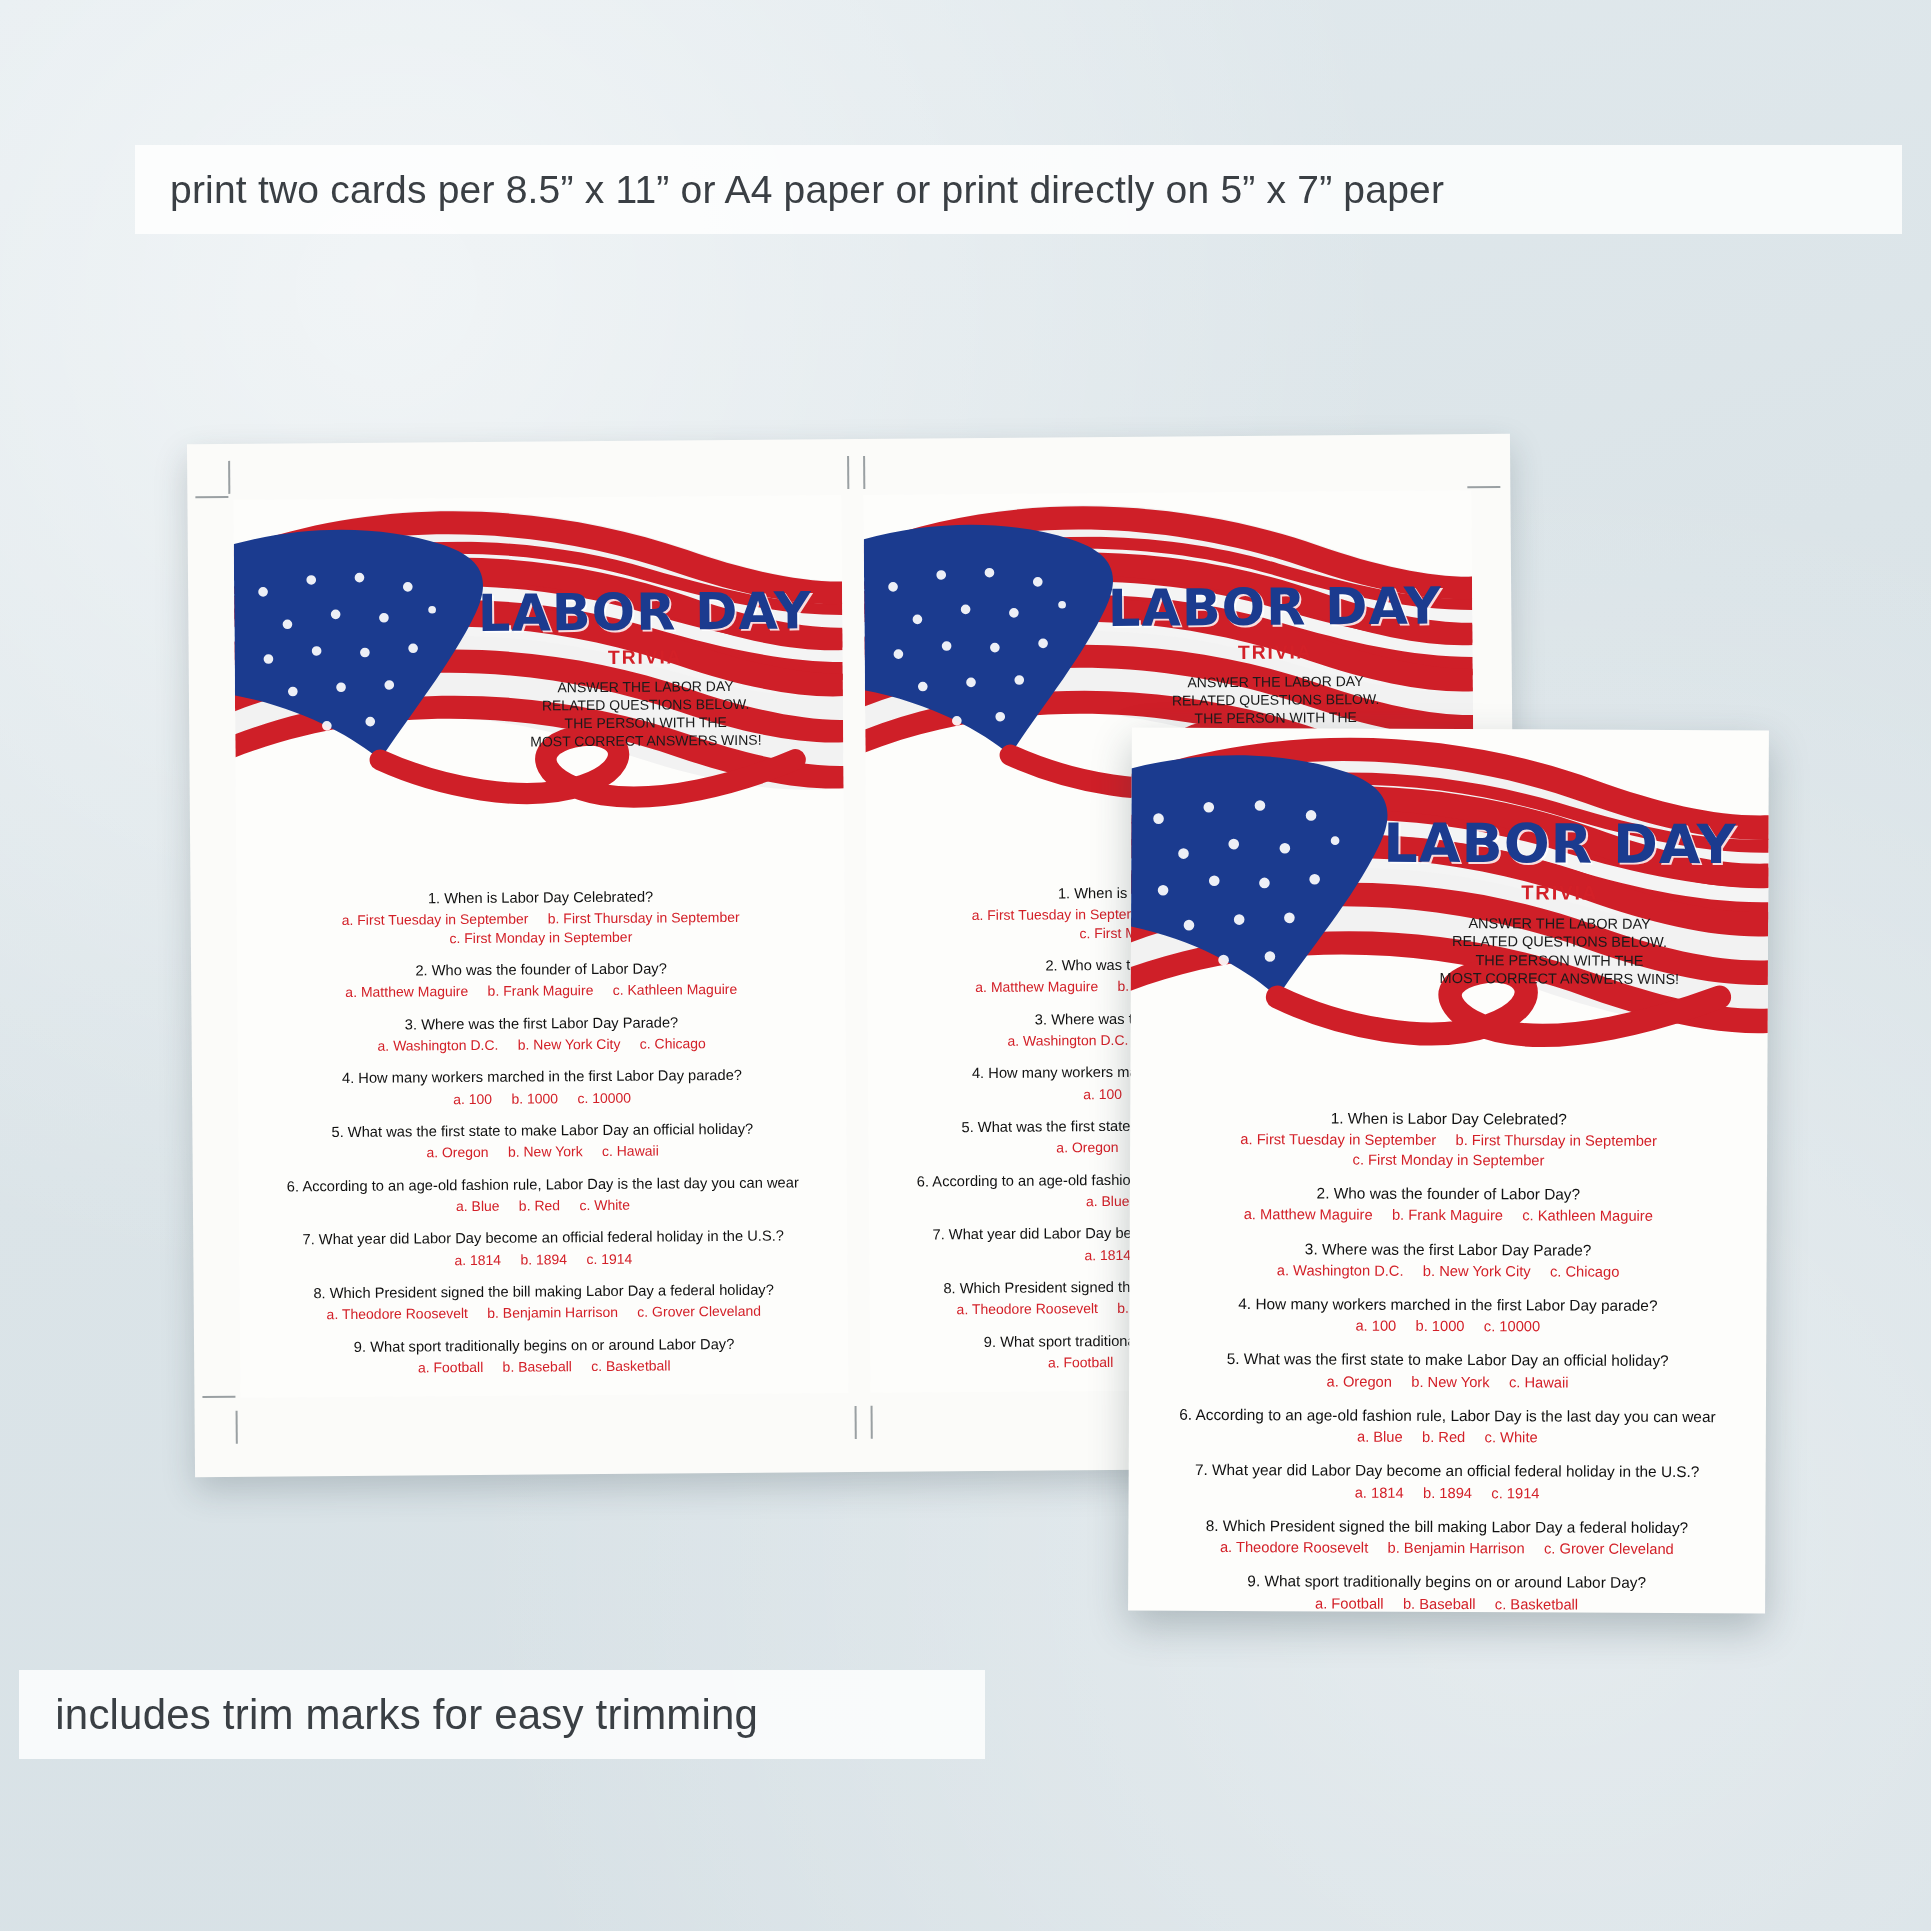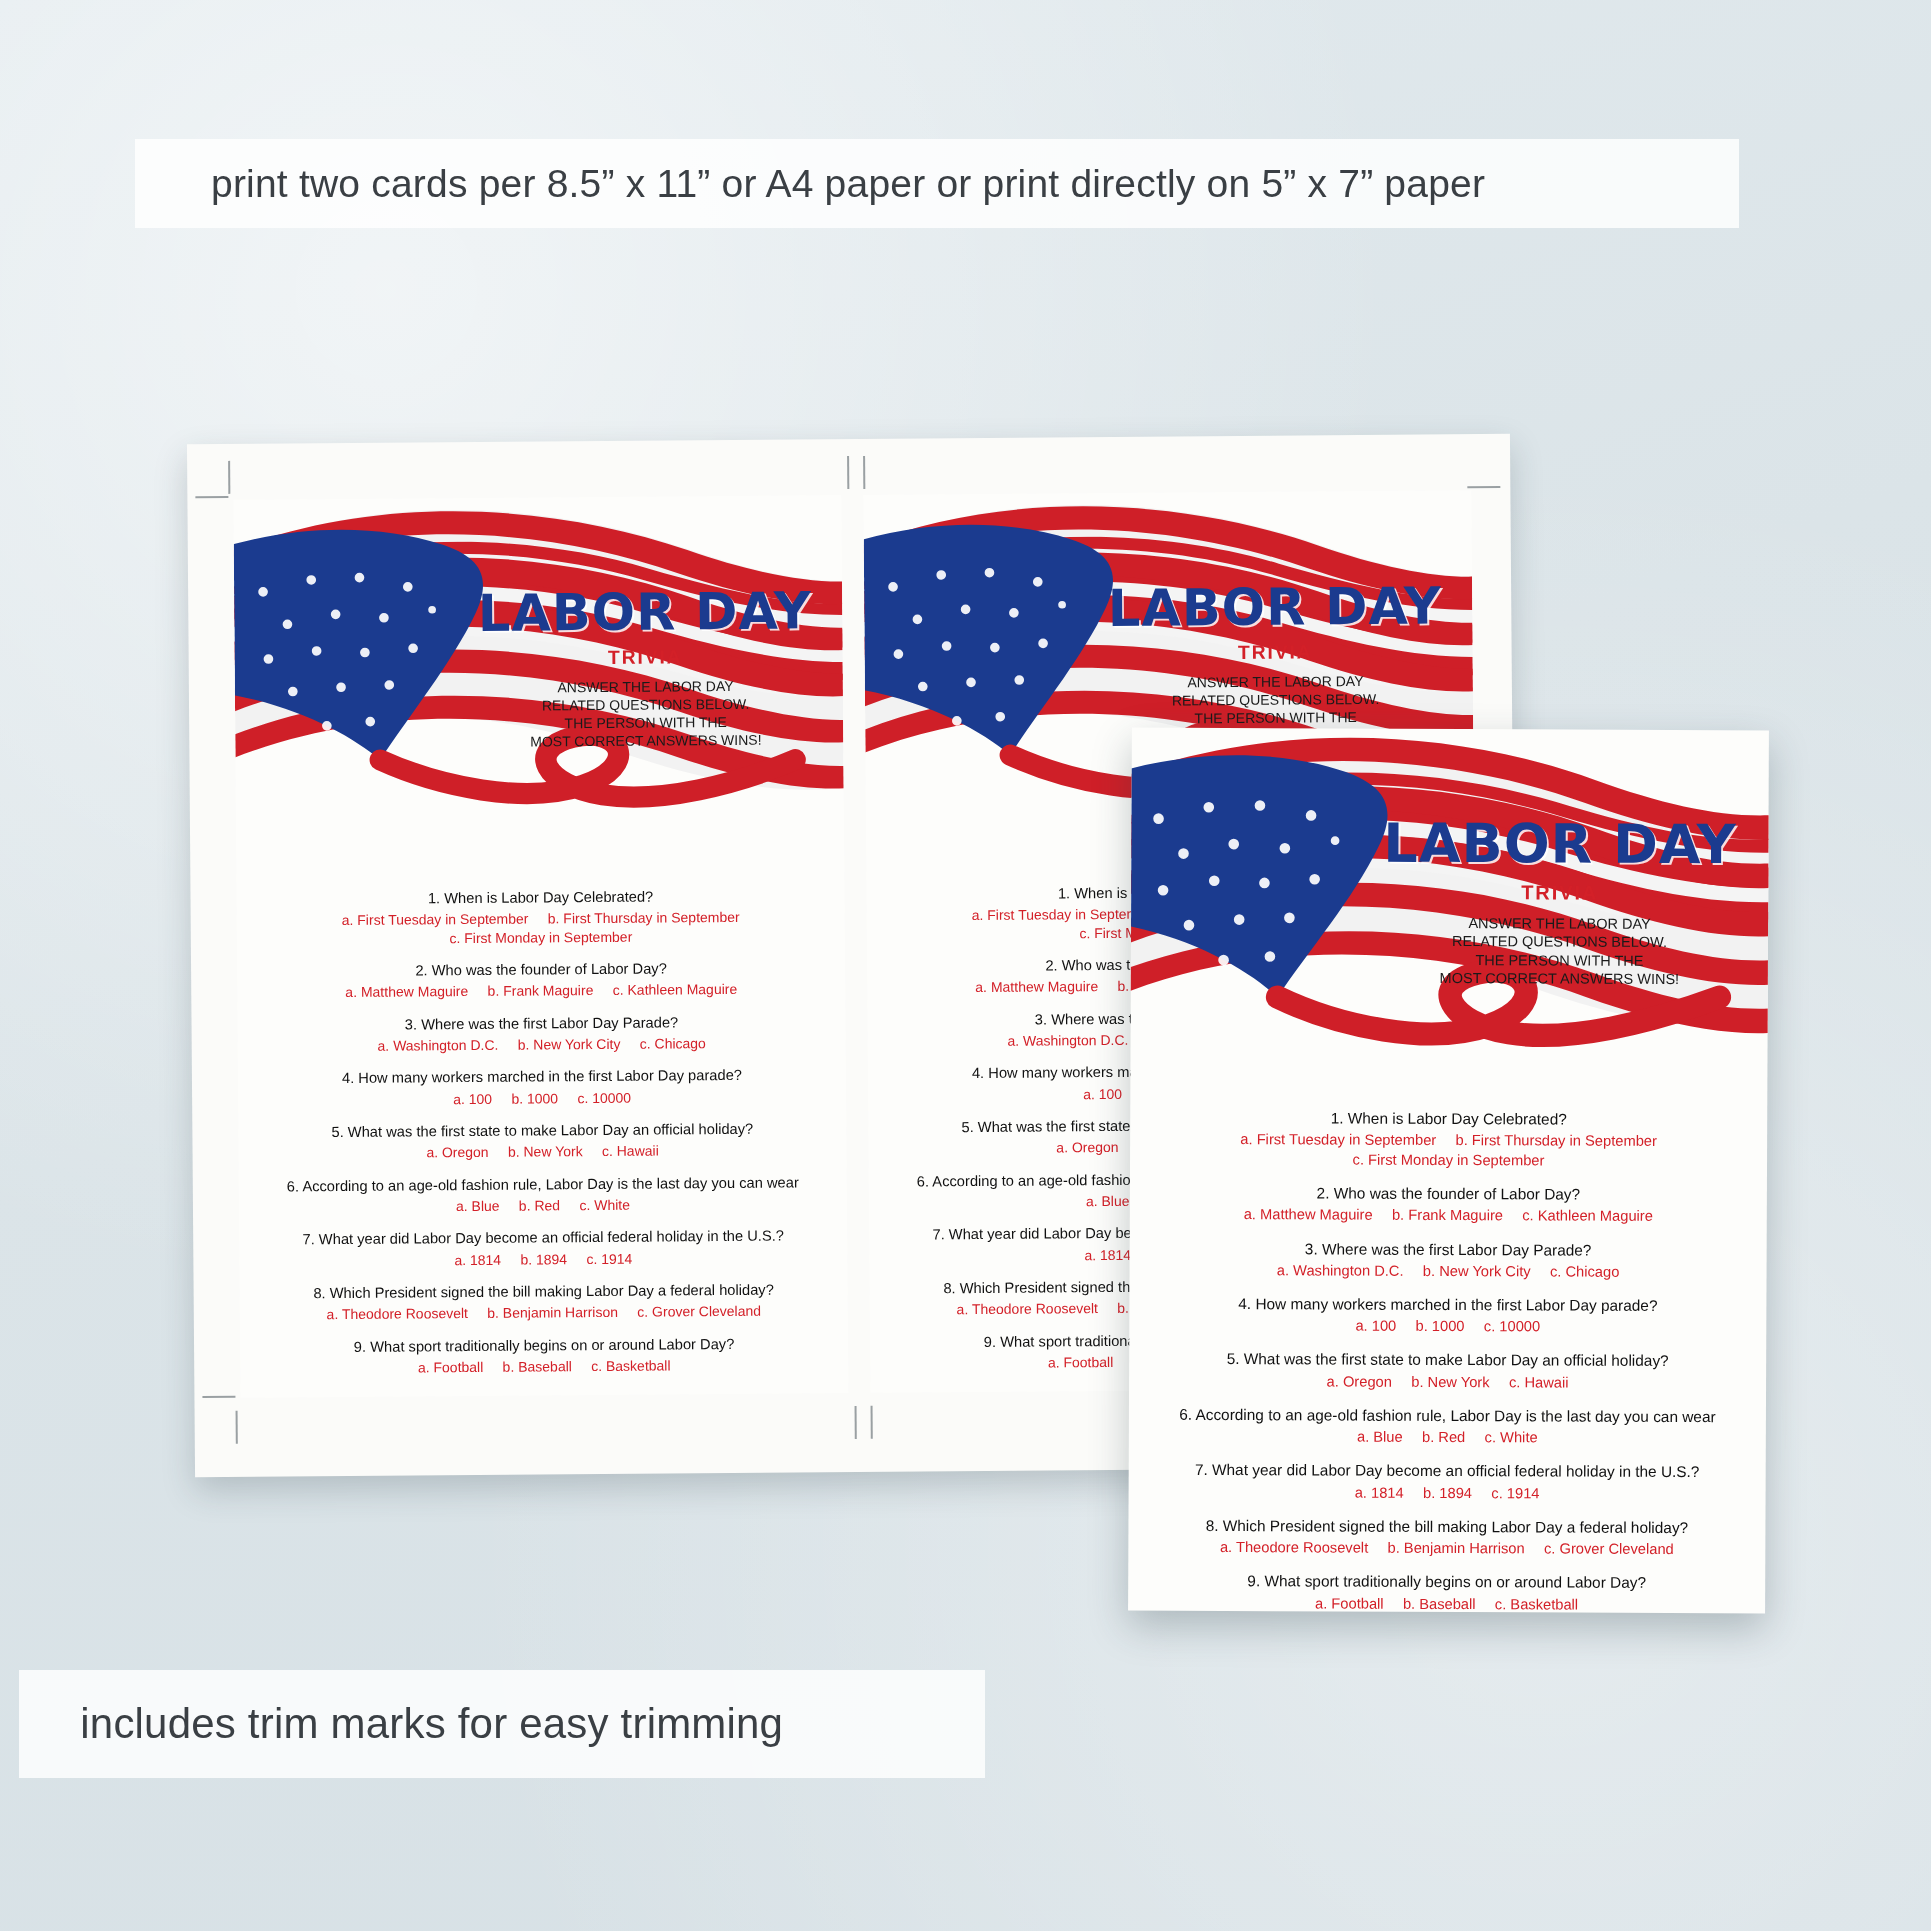--- a/index.html
+++ b/index.html
@@ -28,31 +28,31 @@
   
   .banner {
     position: absolute;
     background: rgba(255,255,255,0.82);
     display: flex;
     align-items: center;
     box-sizing: border-box;
   }
   .banner-top {
     left: 135px;
-    top: 139px;
-    width: 1604px;
+    top: 145px;
+    width: 1767px;
     height: 89px;
-    padding-left: 76px;
+    padding-left: 35px;
   }
   .banner-bottom {
     left: 19.3px;
     top: 1670px;
     width: 966px;
-    height: 108px;
-    padding-left: 61px;
+    height: 89px;
+    padding-left: 36px;
     text-align: right;
   }
   .banner-text {
     font-size: 39px;
     color: #3a3f44;
     letter-spacing: 0.2px;
     white-space: nowrap;
   }
   .banner-bottom .banner-text { font-size: 42px; }
 

